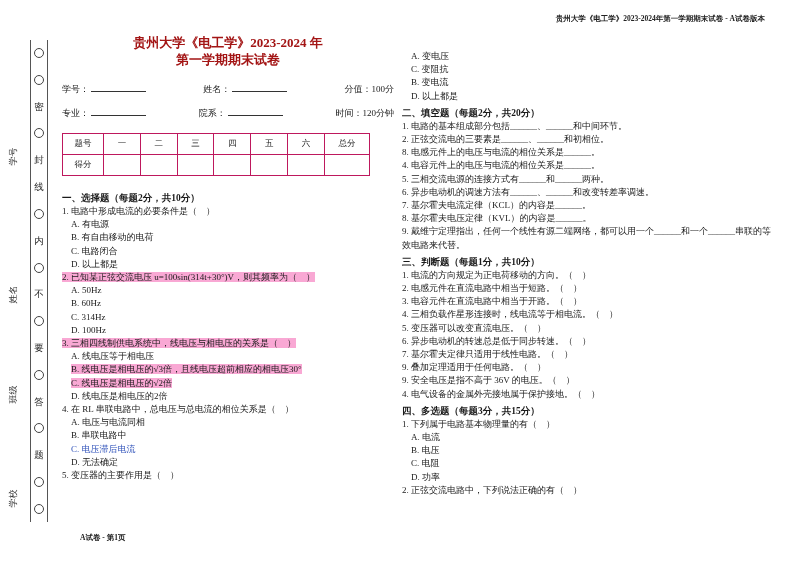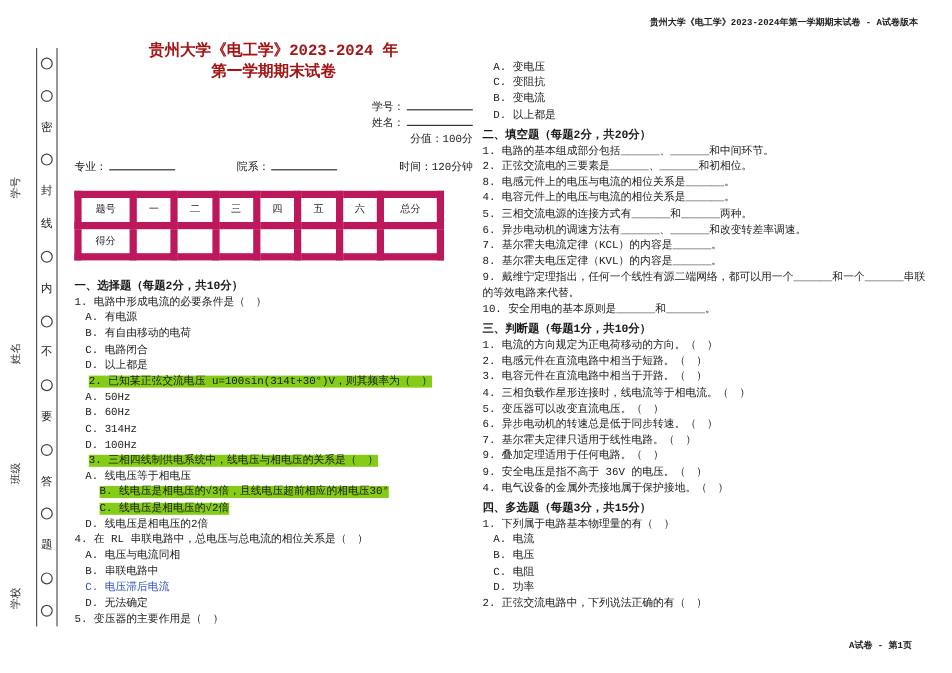--- a/index.html
+++ b/index.html
@@ -1,51 +1,51 @@
 <!DOCTYPE html>
 <html><head>
 <meta charset="utf-8">
 <style>
   html,body{margin:0;padding:0;background:#ffffff;}
   .page{position:relative;width:793px;height:561px;background:#ffffff;overflow:hidden;
-        font-family:Liberation Mono, monospace;color:#1a1a1a;}
+        font-family:Liberation Serif, serif;color:#1a1a1a;}
   .header-right{position:absolute;top:14px;right:28px;font-size:7.5px;font-weight:bold;color:#222;}
-  .footer{position:absolute;bottom:18px;left:80px;width:680px;text-align:right;font-size:7.5px;font-weight:bold;color:#222;}
+  .footer{position:absolute;bottom:18px;left:80px;width:680px;text-align:left;font-size:7.5px;font-weight:bold;color:#222;}
 
   
   .seal-band{position:absolute;left:30px;top:40px;height:482px;width:18px;box-sizing:border-box;
              border-left:1px solid #555;border-right:1px solid #555;
              display:flex;flex-direction:column;align-items:center;justify-content:space-between;padding:8px 0;}
   .hole{width:8px;height:8px;border:1px solid #444;border-radius:50%;background:#fff;}
   .seal-char{font-size:9.5px;color:#222;line-height:10px;}
   .vlabel{position:absolute;left:2px;width:22px;font-size:9px;color:#333;display:inline-block;
           transform:rotate(-90deg);transform-origin:center;text-align:center;}
 
   
   .left-col{position:absolute;left:62px;top:32px;width:332px;}
   .right-col{position:absolute;left:402px;top:50px;width:376px;}
 
   .title1,.title2{text-align:center;color:#a31515;font-weight:bold;font-size:13px;line-height:17px;}
   .title1{margin-top:2px;}
 
   .info-row{display:flex;justify-content:space-between;align-items:flex-end;font-size:9px;margin-top:11px;}
-  .info-row.first{margin-top:15px;flex-direction:column;}
+  .info-row.first{margin-top:15px;}
   .blank{display:inline-block;width:55px;height:8px;border-bottom:1px solid #333;margin-left:2px;}
 
   table.score{border-collapse:collapse;margin-top:13px;table-layout:fixed;width:308px;}
-  .score th,.score td{border:6px solid #be185d;height:20px;text-align:center;font-size:8.5px;font-weight:normal;padding:0;}
+  .score th,.score td{border:1px solid #be185d;height:20px;text-align:center;font-size:8.5px;font-weight:normal;padding:0;}
   .score th:first-child,.score td:first-child{width:40px;}
   .score th:last-child{width:44px;}
 
   .line{font-size:9px;line-height:13.2px;}
   .opt{padding-left:9px;}
   .sec-heading{font-weight:bold;font-size:9.5px;line-height:14px;}
   .left-col .sec-heading{margin-top:15px;}
   .right-col .sec-heading{margin-top:3px;}
-  .hl{background:#84cc16;margin-left:12px;}
+  .hl{background:#f9a8d4;}
   .blue{color:#3355bb;}
 </style>
 </head>
 <body>
 
 <div class="page">
 
   <div class="header-right">贵州大学《电工学》2023-2024年第一学期期末试卷 - A试卷版本</div>
 
   <span class="vlabel" style="top:150px">学号</span>
@@ -146,21 +146,20 @@
     <div class="line sec-heading">二、填空题（每题2分，共20分）</div>
     <div class="line">1. 电路的基本组成部分包括______、______和中间环节。</div>
     <div class="line">2. 正弦交流电的三要素是______、______和初相位。</div>
     <div class="line">8. 电感元件上的电压与电流的相位关系是______。</div>
     <div class="line">4. 电容元件上的电压与电流的相位关系是______。</div>
     <div class="line">5. 三相交流电源的连接方式有______和______两种。</div>
     <div class="line">6. 异步电动机的调速方法有______、______和改变转差率调速。</div>
     <div class="line">7. 基尔霍夫电流定律（KCL）的内容是______。</div>
     <div class="line">8. 基尔霍夫电压定律（KVL）的内容是______。</div>
     <div class="line">9. 戴维宁定理指出，任何一个线性有源二端网络，都可以用一个______和一个______串联的等效电路来代替。</div>
-    <div class="line">10. 安全用电的基本原则是______和______。</div>
     <div class="line sec-heading">三、判断题（每题1分，共10分）</div>
     <div class="line">1. 电流的方向规定为正电荷移动的方向。（　）</div>
     <div class="line">2. 电感元件在直流电路中相当于短路。（　）</div>
     <div class="line">3. 电容元件在直流电路中相当于开路。（　）</div>
     <div class="line">4. 三相负载作星形连接时，线电流等于相电流。（　）</div>
     <div class="line">5. 变压器可以改变直流电压。（　）</div>
     <div class="line">6. 异步电动机的转速总是低于同步转速。（　）</div>
     <div class="line">7. 基尔霍夫定律只适用于线性电路。（　）</div>
     <div class="line">9. 叠加定理适用于任何电路。（　）</div>
     <div class="line">9. 安全电压是指不高于 36V 的电压。（　）</div>

